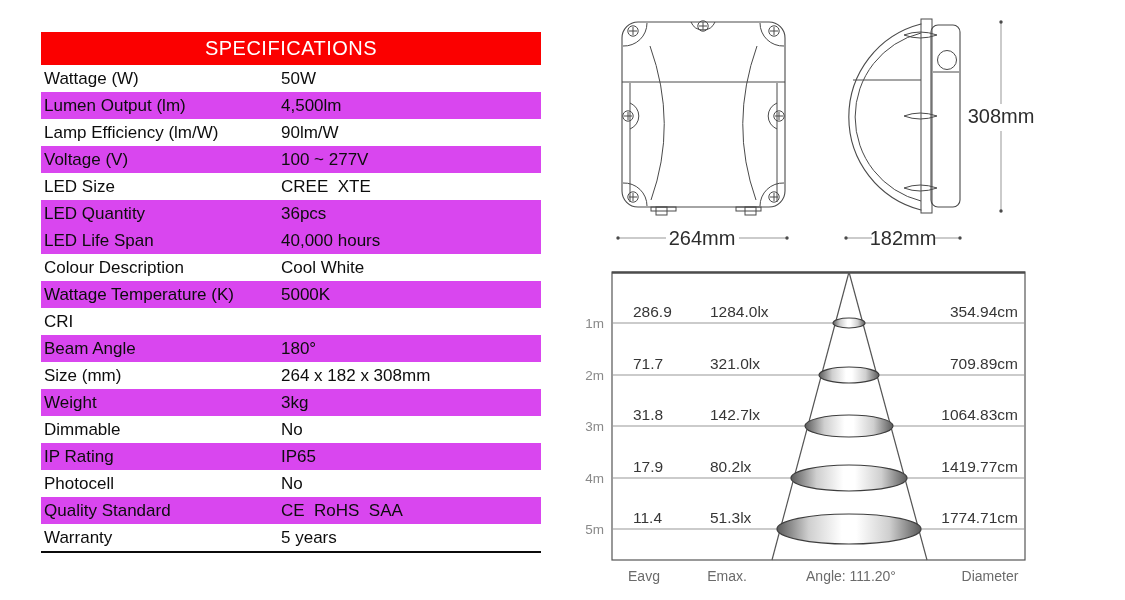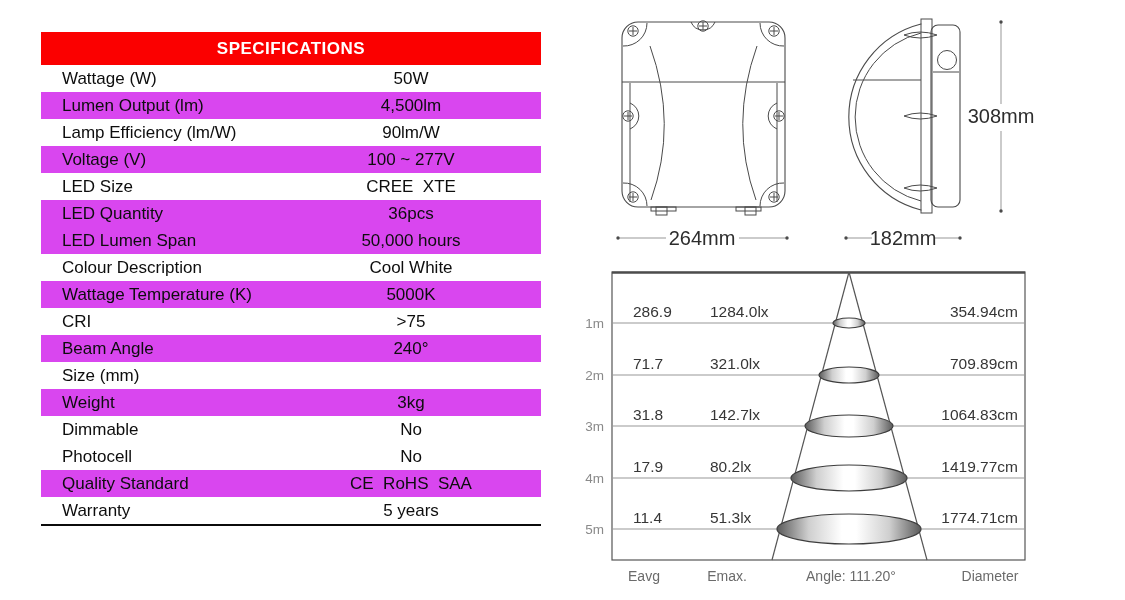--- a/index.html
+++ b/index.html
@@ -5,26 +5,26 @@
   html,body { margin:0; padding:0; background:#ffffff; }
   #canvas {
     position:relative; width:1125px; height:600px; background:#ffffff;
     font-family:"Liberation Sans", sans-serif; overflow:hidden;
   }
 
   
   .spec-table { position:absolute; left:41px; top:32px; width:500px; border-bottom:2.5px solid #0b0b0b; }
   .spec-header {
     height:33px; line-height:33px; background:#fb0000; color:#ffffff;
-    font-weight:bold; font-size:17px; text-align:center; letter-spacing:.5px;
+    font-weight:normal; font-size:20px; text-align:center; letter-spacing:.5px;
   }
   .spec-row { position:relative; height:27px; line-height:27px; font-size:17px; color:#0d0d0d; background:#ffffff; }
   .spec-row.alt { background:#d946ef; }
-  .spec-row .lbl { position:absolute; left:21px; white-space:pre; }
-  .spec-row .val { position:absolute; left:240px; width:260px; text-align:center; white-space:pre; }
+  .spec-row .lbl { position:absolute; left:3px; white-space:pre; }
+  .spec-row .val { position:absolute; left:240px; width:260px; text-align:left; white-space:pre; }
 
   
   svg.art { position:absolute; left:560px; top:0; width:565px; height:600px; }
   svg.art text { font-family:"Liberation Sans", sans-serif; }
   .ln   { stroke:#4a4a4a; stroke-width:1.1; fill:none; stroke-linecap:round; }
   .ln2  { stroke:#4a4a4a; stroke-width:1; fill:none; }
   .grid { stroke:#979797; stroke-width:1; fill:none; }
   .box  { stroke:#555555; stroke-width:1.2; fill:none; }
   .dot  { fill:#4a4a4a; stroke:none; }
   .dimtext { font-size:20px; fill:#2d2d2d; }
@@ -59,49 +59,53 @@
     </div>
     <div class="spec-row">
       <span class="lbl">LED Size</span>
       <span class="val">CREE  XTE</span>
     </div>
     <div class="spec-row alt">
       <span class="lbl">LED Quantity</span>
       <span class="val">36pcs</span>
     </div>
     <div class="spec-row alt">
-      <span class="lbl">LED Lumen Span</span>
-      <span class="val">50,000 hours</span>
+      <span class="lbl">LED Life Span</span>
+      <span class="val">40,000 hours</span>
     </div>
     <div class="spec-row">
       <span class="lbl">Colour Description</span>
       <span class="val">Cool White</span>
     </div>
     <div class="spec-row alt">
       <span class="lbl">Wattage Temperature (K)</span>
       <span class="val">5000K</span>
     </div>
     <div class="spec-row">
       <span class="lbl">CRI</span>
-      <span class="val">&gt;75</span>
     </div>
     <div class="spec-row alt">
       <span class="lbl">Beam Angle</span>
-      <span class="val">240°</span>
+      <span class="val">180°</span>
     </div>
     <div class="spec-row">
       <span class="lbl">Size (mm)</span>
+      <span class="val">264 x 182 x 308mm</span>
     </div>
     <div class="spec-row alt">
       <span class="lbl">Weight</span>
       <span class="val">3kg</span>
     </div>
     <div class="spec-row">
       <span class="lbl">Dimmable</span>
       <span class="val">No</span>
+    </div>
+    <div class="spec-row alt">
+      <span class="lbl">IP Rating</span>
+      <span class="val">IP65</span>
     </div>
     <div class="spec-row">
       <span class="lbl">Photocell</span>
       <span class="val">No</span>
     </div>
     <div class="spec-row alt">
       <span class="lbl">Quality Standard</span>
       <span class="val">CE  RoHS  SAA</span>
     </div>
     <div class="spec-row">

